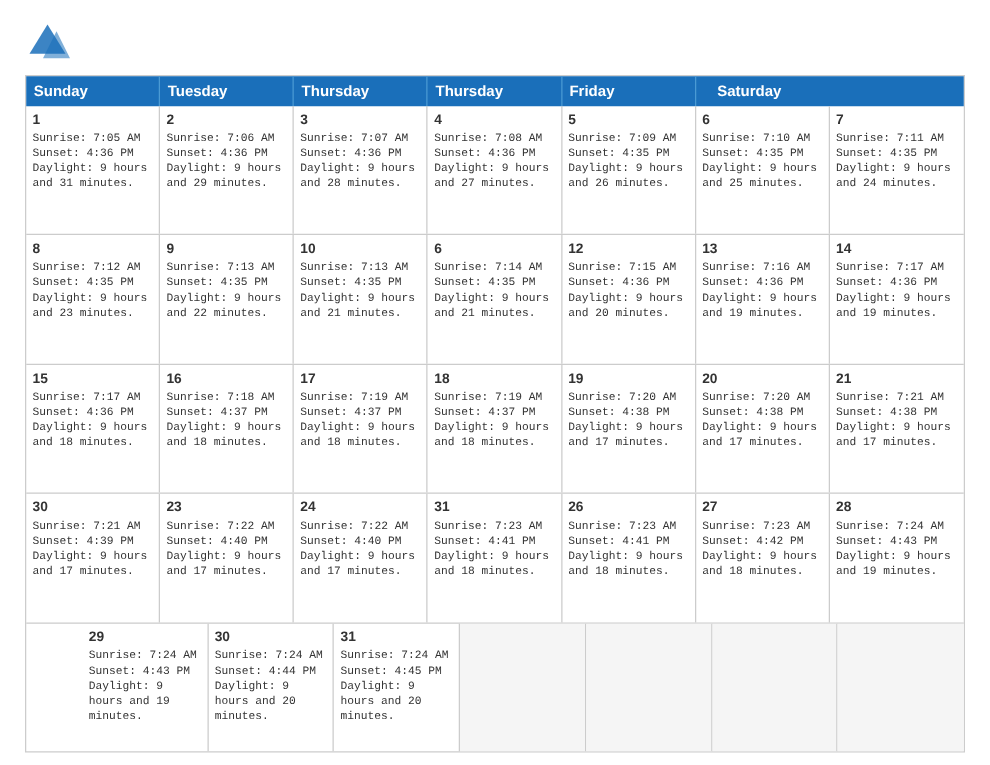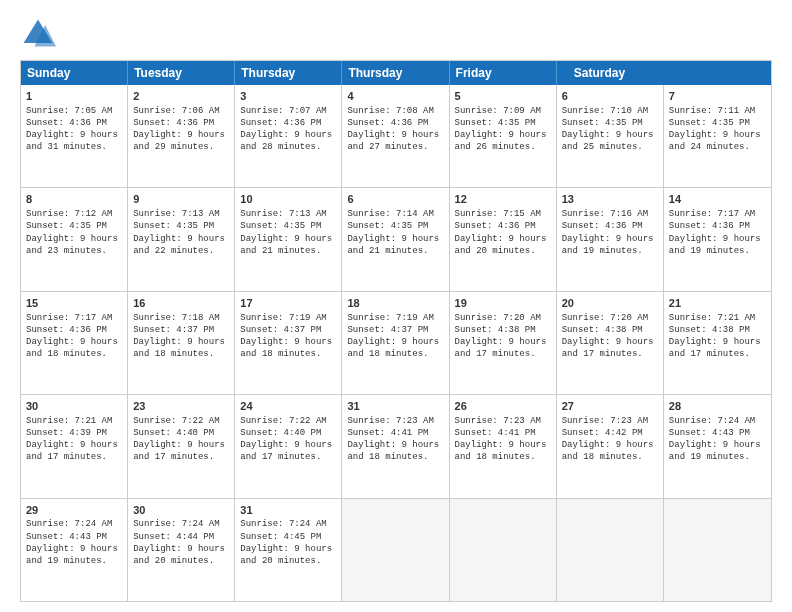--- a/index.html
+++ b/index.html
@@ -77,21 +77,21 @@
       display: flex;
       flex-direction: column;
       flex: 1;
     }
     .cal-row {
       display: grid;
       grid-template-columns: repeat(7, 1fr);
       flex: 1;
       border-bottom: 1px solid #ccc;
     }
-    .cal-row:last-child { border-bottom: none; }
+    .cal-row:last-child { border-bottom: none; margin-left: 45px; }
     .cal-cell {
       padding: 4px 5px;
       font-size: 9.5px;
       color: #333;
       border-right: 1px solid #ccc;
       line-height: 1.35;
       vertical-align: top;
     }
     .cal-cell:last-child { border-right: none; }
     .cal-cell.empty { background: #f5f5f5; }

